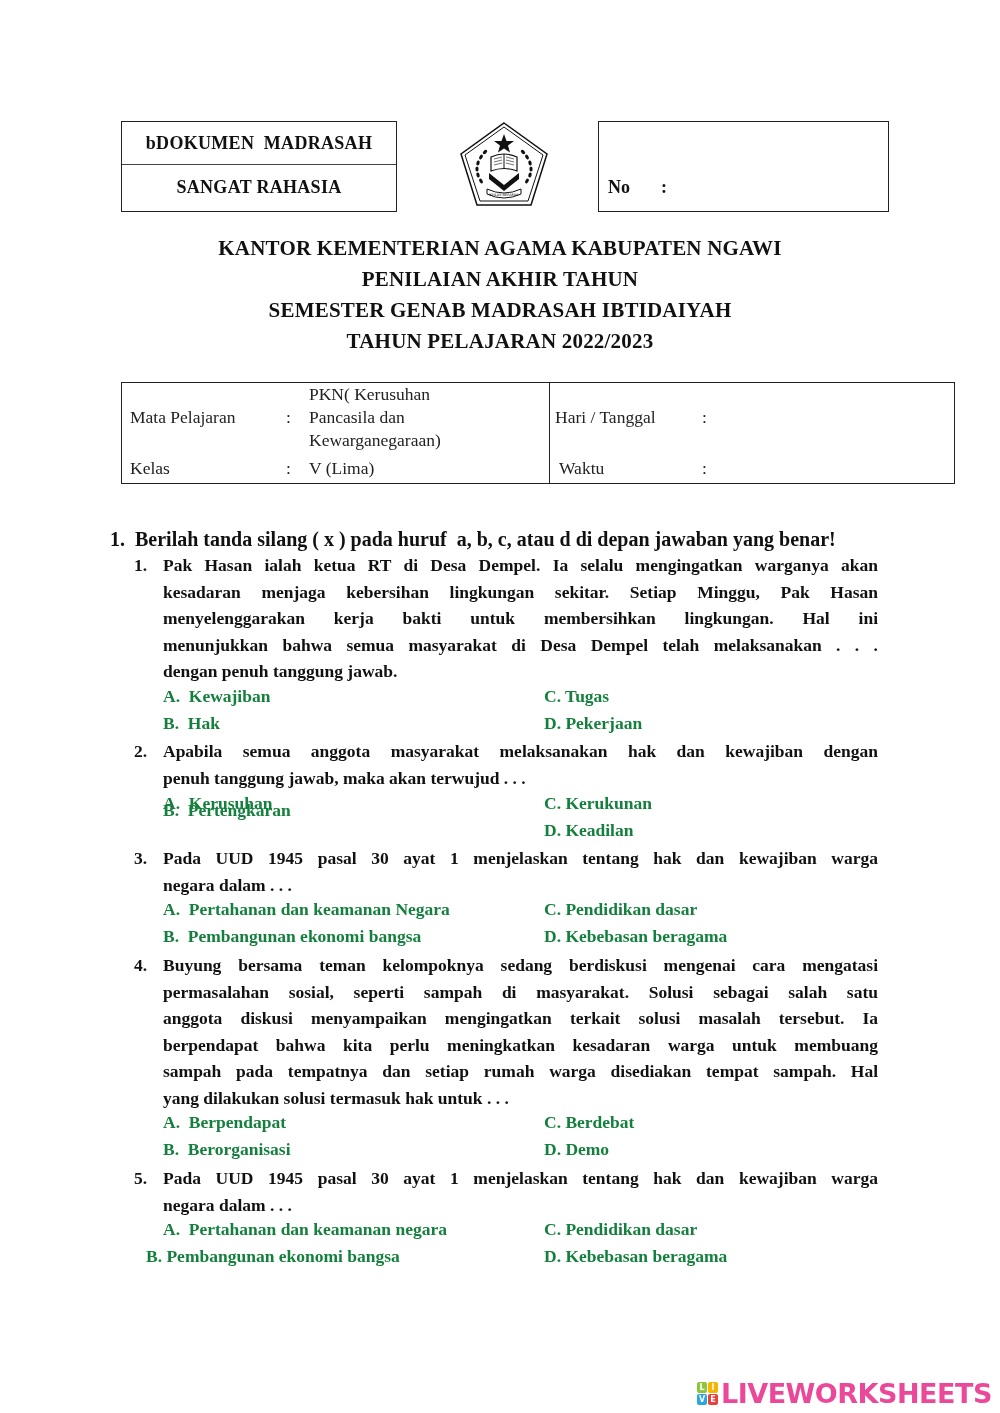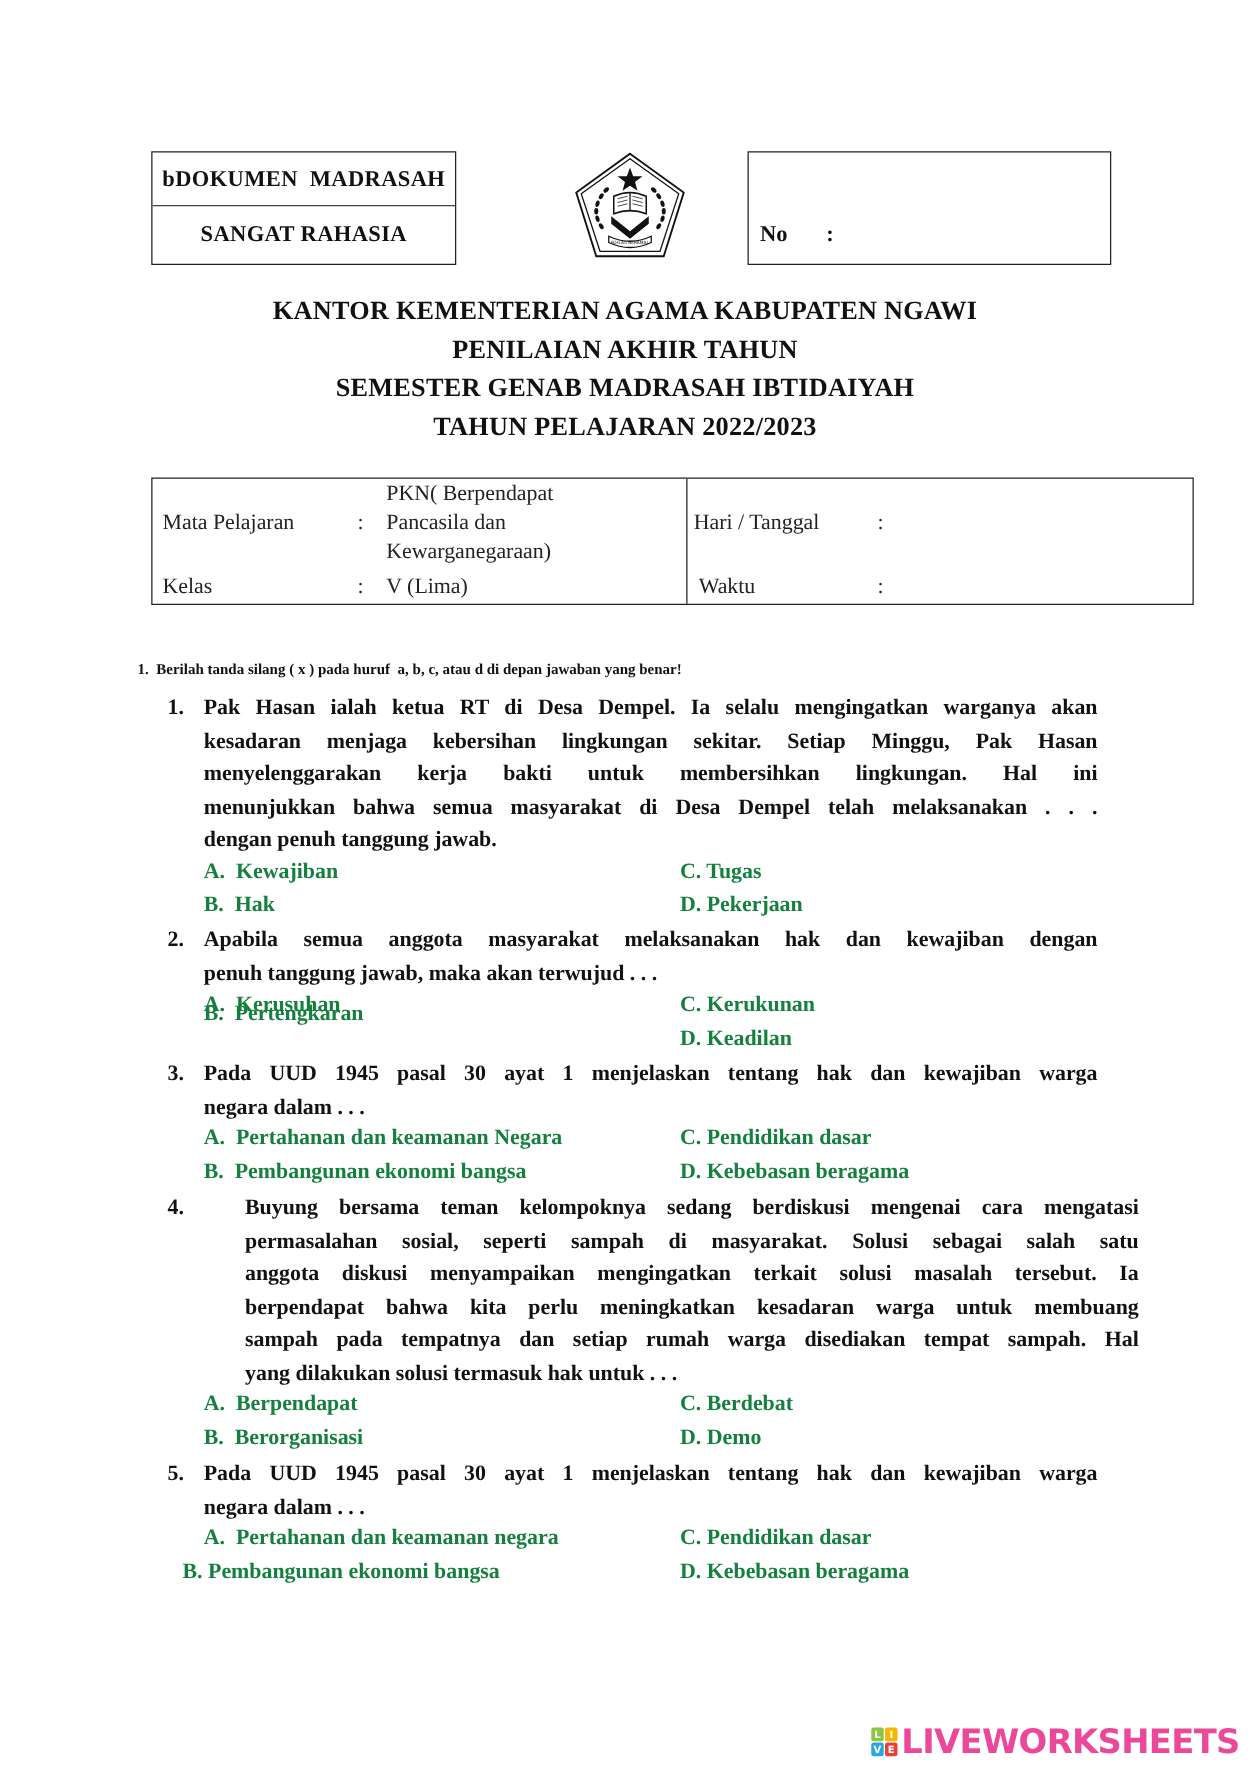--- a/index.html
+++ b/index.html
@@ -22,31 +22,31 @@
     .info .divider { position: absolute; left: 427px; top: 0; bottom: 0; border-left: 1.3px solid #222; }
     .info .t { position: absolute; white-space: nowrap; }
 
     .q { position: absolute; font-weight: bold; font-size: 17.5px; line-height: 26.6px; color: #111; }
     .q-num { position: absolute; }
     .q-text { position: absolute; text-align: justify; text-align-last: left; }
     .q-text.justify-all span { display: block; text-align: justify; text-align-last: justify; }
     .q-text.justify-all span.last { text-align-last: left; }
     .opt { position: absolute; font-weight: bold; font-size: 17.5px; white-space: nowrap; color: #15803d; }
 
-    .instruction { position: absolute; left: 110px; top: 528px; font-weight: bold; font-size: 12px; white-space: nowrap; }
+    .instruction { position: absolute; left: 110px; top: 528px; font-weight: bold; font-size: 20px; white-space: nowrap; }
 
     .brand { position: absolute; left: 697px; top: 1378px; display: flex; align-items: center; }
     .brand-grid { display: grid; grid-template-columns: 10px 10px; grid-template-rows: 11px 11px; gap: 1px; margin-right: 3px; }
     .brand-grid span { display: flex; align-items: center; justify-content: center; font-family: "DejaVu Sans", sans-serif; font-weight: bold; font-size: 8px; color: #fff; border-radius: 2px; }
     .brand-text { font-family: "DejaVu Sans", sans-serif; font-weight: bold; font-size: 27px; letter-spacing: -0.5px; }
   </style>
 </head>
 <body>
 
-<div class="box left-box" style="left:121px; top:121px; width:244px; height:91px;">
+<div class="box left-box" style="left:121px; top:121px; width:276px; height:91px;">
   <div class="row top">
       <span style="white-space:pre;">bDOKUMEN  MADRASAH</span>
     </div>
   <div class="row bottom">
       <span>SANGAT RAHASIA</span>
     </div>
 </div>
 
 <svg class="logo" viewBox="0 0 90 86">
   <polygon points="45,2 88,33 72,84 18,84 2,33" fill="#fff" stroke="#111" stroke-width="1.5"></polygon>
@@ -90,21 +90,21 @@
 
 <div class="title" style="top:236px;">KANTOR KEMENTERIAN AGAMA KABUPATEN NGAWI</div>
 <div class="title" style="top:267px;">PENILAIAN AKHIR TAHUN</div>
 <div class="title" style="top:298px;">SEMESTER GENAB MADRASAH IBTIDAIYAH</div>
 <div class="title" style="top:329px;">TAHUN PELAJARAN 2022/2023</div>
 
 <div class="info">
   <div class="divider"></div>
   <span class="t" style="left:8px; top:24px;">Mata Pelajaran</span>
   <span class="t" style="left:164px; top:24px;">:</span>
-  <span class="t" style="left:187px; top:1px;">PKN( Berpendapat</span>
+  <span class="t" style="left:187px; top:1px;">PKN( Kerusuhan</span>
   <span class="t" style="left:187px; top:24px;">Pancasila dan</span>
   <span class="t" style="left:187px; top:47px;">Kewarganegaraan)</span>
   <span class="t" style="left:8px; top:75px;">Kelas</span>
   <span class="t" style="left:164px; top:75px;">:</span>
   <span class="t" style="left:187px; top:75px;">V (Lima)</span>
   <span class="t" style="left:433px; top:24px;">Hari / Tanggal</span>
   <span class="t" style="left:580px; top:24px;">:</span>
   <span class="t" style="left:437px; top:75px;">Waktu</span>
   <span class="t" style="left:580px; top:75px;">:</span>
 </div>
@@ -148,21 +148,21 @@
     <span class="last">negara dalam . . .</span>
   </div>
 </div>
 <div class="opt" style="left:163px; top:899px; white-space:pre;">A.  Pertahanan dan keamanan Negara</div>
 <div class="opt" style="left:544px; top:899px;">C. Pendidikan dasar</div>
 <div class="opt" style="left:163px; top:926px; white-space:pre;">B.  Pembangunan ekonomi bangsa</div>
 <div class="opt" style="left:544px; top:926px;">D. Kebebasan beragama</div>
 
 <div class="q" style="left:0; top:952px;">
   <span class="q-num" style="left:134px;">4.</span>
-  <div class="q-text justify-all" style="left:163px; width:715px;margin-left:33px;">
+  <div class="q-text justify-all" style="left:163px; width:715px;">
     <span>Buyung bersama teman kelompoknya sedang berdiskusi mengenai cara mengatasi</span>
     <span>permasalahan sosial, seperti sampah di masyarakat. Solusi sebagai salah satu</span>
     <span>anggota diskusi menyampaikan mengingatkan terkait solusi masalah tersebut. Ia</span>
     <span>berpendapat bahwa kita perlu meningkatkan kesadaran warga untuk membuang</span>
     <span>sampah pada tempatnya dan setiap rumah warga disediakan tempat sampah. Hal</span>
     <span class="last">yang dilakukan solusi termasuk hak untuk . . .</span>
   </div>
 </div>
 <div class="opt" style="left:163px; top:1112px; white-space:pre;">A.  Berpendapat</div>
 <div class="opt" style="left:544px; top:1112px;">C. Berdebat</div>

